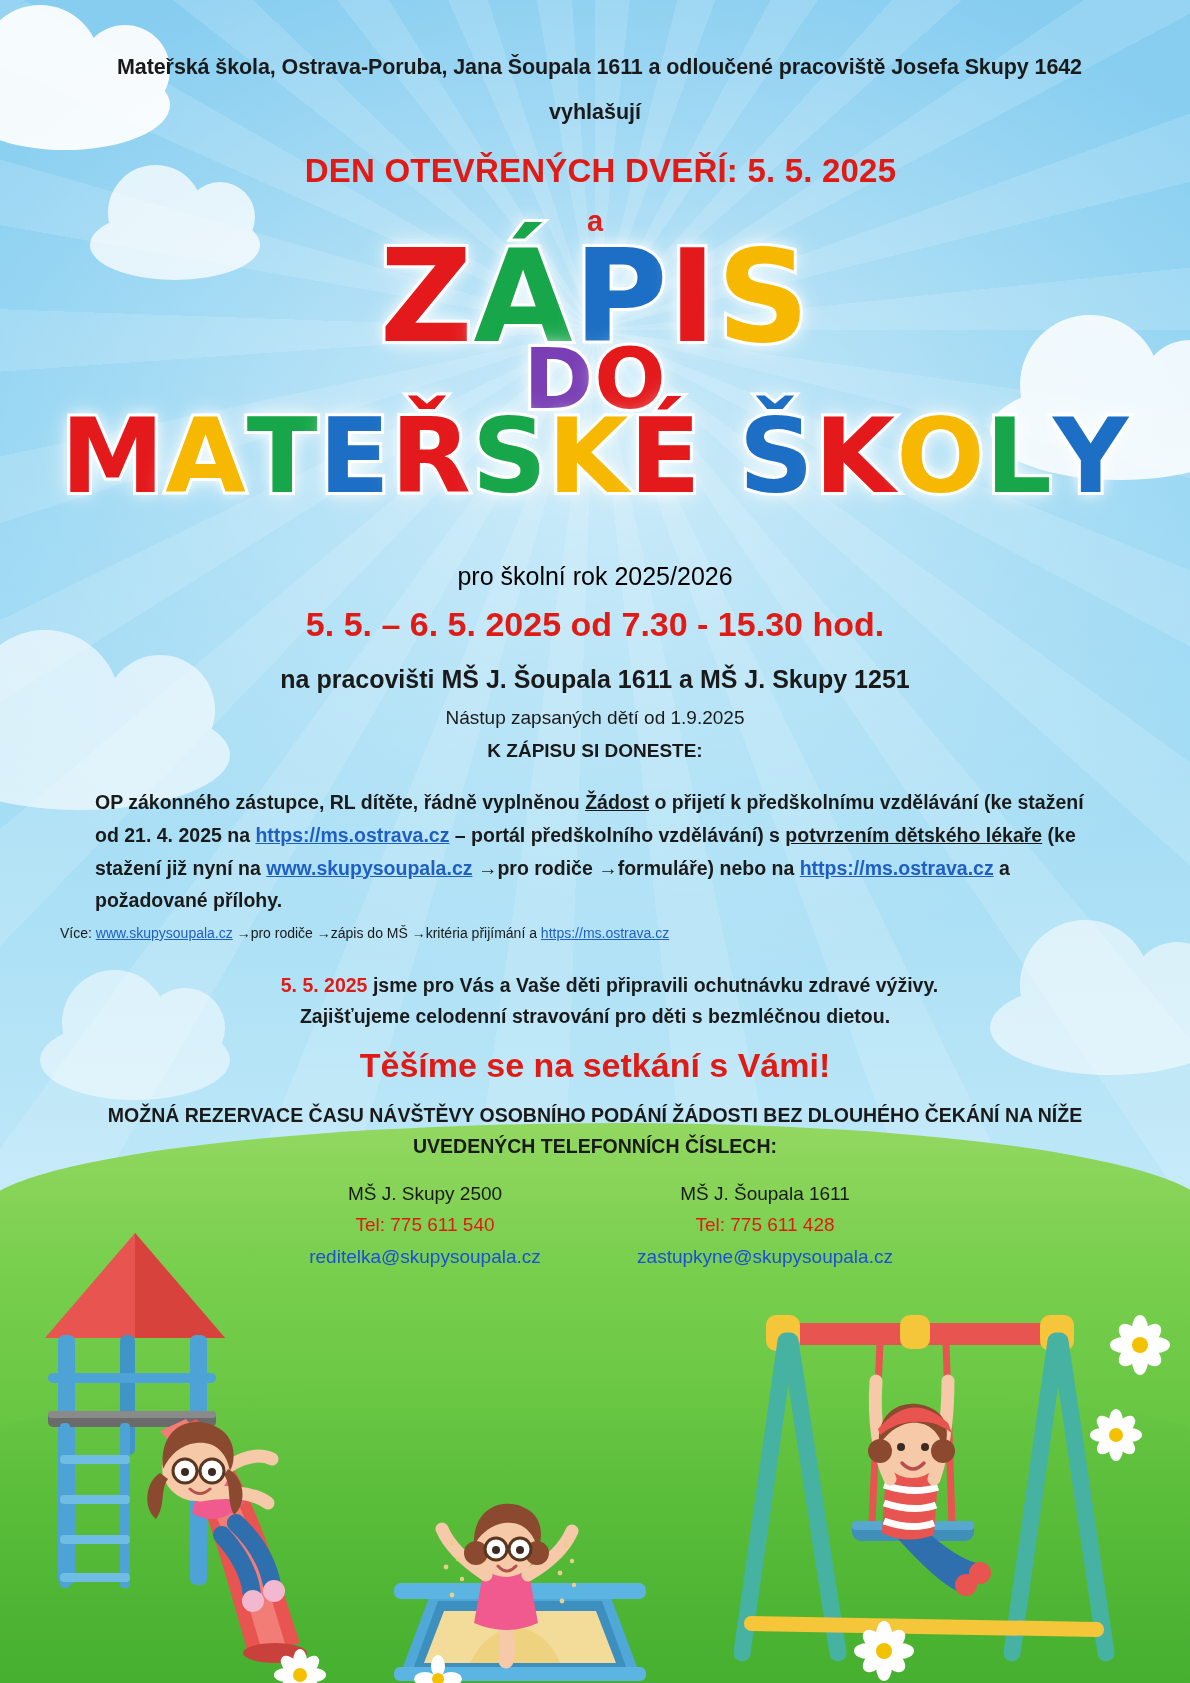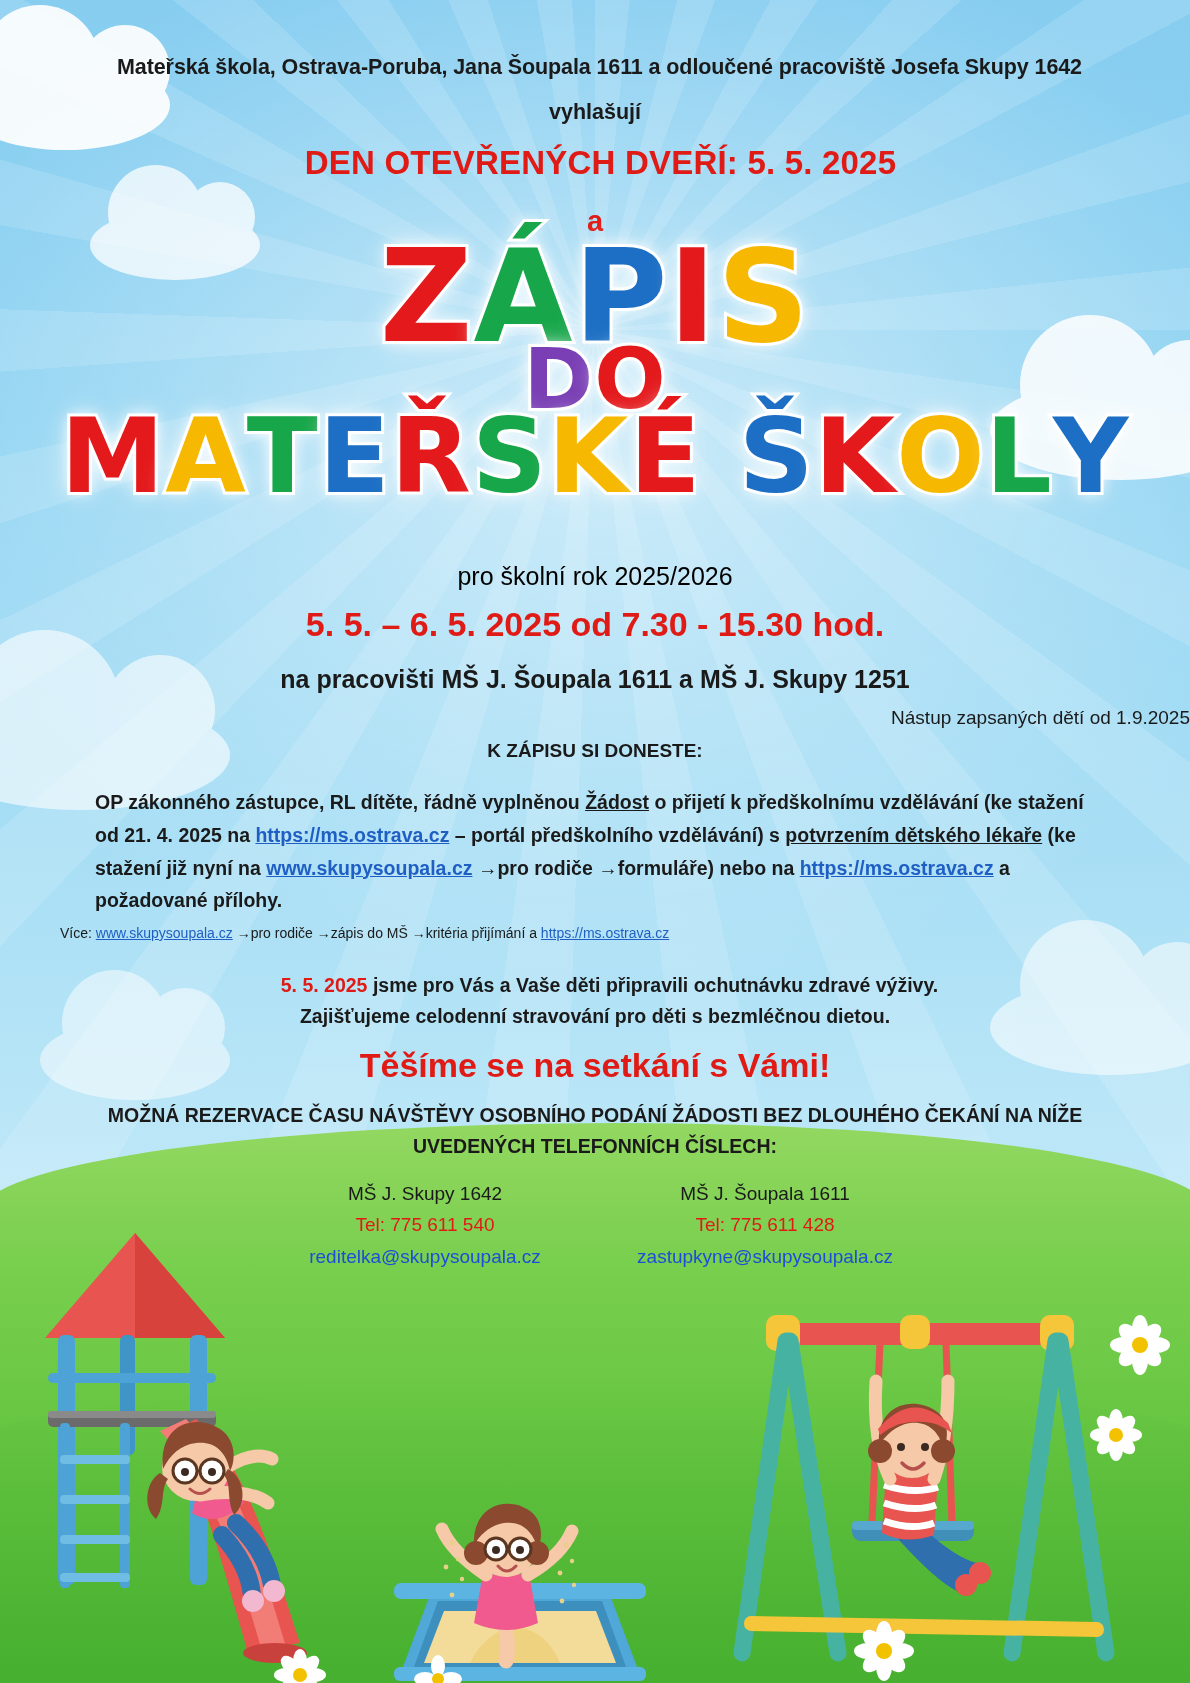--- a/index.html
+++ b/index.html
@@ -119,21 +119,21 @@
     font-weight: bold;
     letter-spacing: -0.1px;
     padding-left: 9px;
   }
   .head2 {
     top: 100px;
     font-size: 21.5px;
     font-weight: bold;
   }
   .dod {
-    top: 144px;
+    top: 152px;
     font-size: 33px;
     font-weight: bold;
     color: #e01b16;
     letter-spacing: 0.2px;
     padding-left: 11px;
   }
   .a-small {
     top: 205px;
     font-size: 29px;
     font-weight: bold;
@@ -176,21 +176,20 @@
     color: #e01b16;
   }
   .places {
     top: 665px;
     font-size: 25px;
     font-weight: bold;
   }
   .nastup {
     top: 707px;
     font-size: 19px;
-    text-align: right;
   }
   .bring {
     top: 740px;
     font-size: 19px;
     font-weight: bold;
   }
 
   .body-block {
     position: absolute;
     left: 95px;
@@ -525,21 +524,21 @@
 
   <div class="line tesime">Těšíme se na setkání s Vámi!</div>
 
   <div class="rezervace">
     <span>MOŽNÁ REZERVACE ČASU NÁVŠTĚVY OSOBNÍHO PODÁNÍ ŽÁDOSTI BEZ DLOUHÉHO ČEKÁNÍ NA NÍŽE</span><br>
     <span>UVEDENÝCH TELEFONNÍCH ČÍSLECH:</span>
   </div>
 
   <div class="contacts">
     <div class="contact-col">
-      <div>MŠ J. Skupy 1642</div>
+      <div>MŠ J. Skupy 2500</div>
       <div class="tel">Tel: 775 611 540</div>
       <div class="mail">reditelka@skupysoupala.cz</div>
     </div>
     <div class="contact-col">
       <div>MŠ J. Šoupala 1611</div>
       <div class="tel">Tel: 775 611 428</div>
       <div class="mail">zastupkyne@skupysoupala.cz</div>
     </div>
   </div>
 

